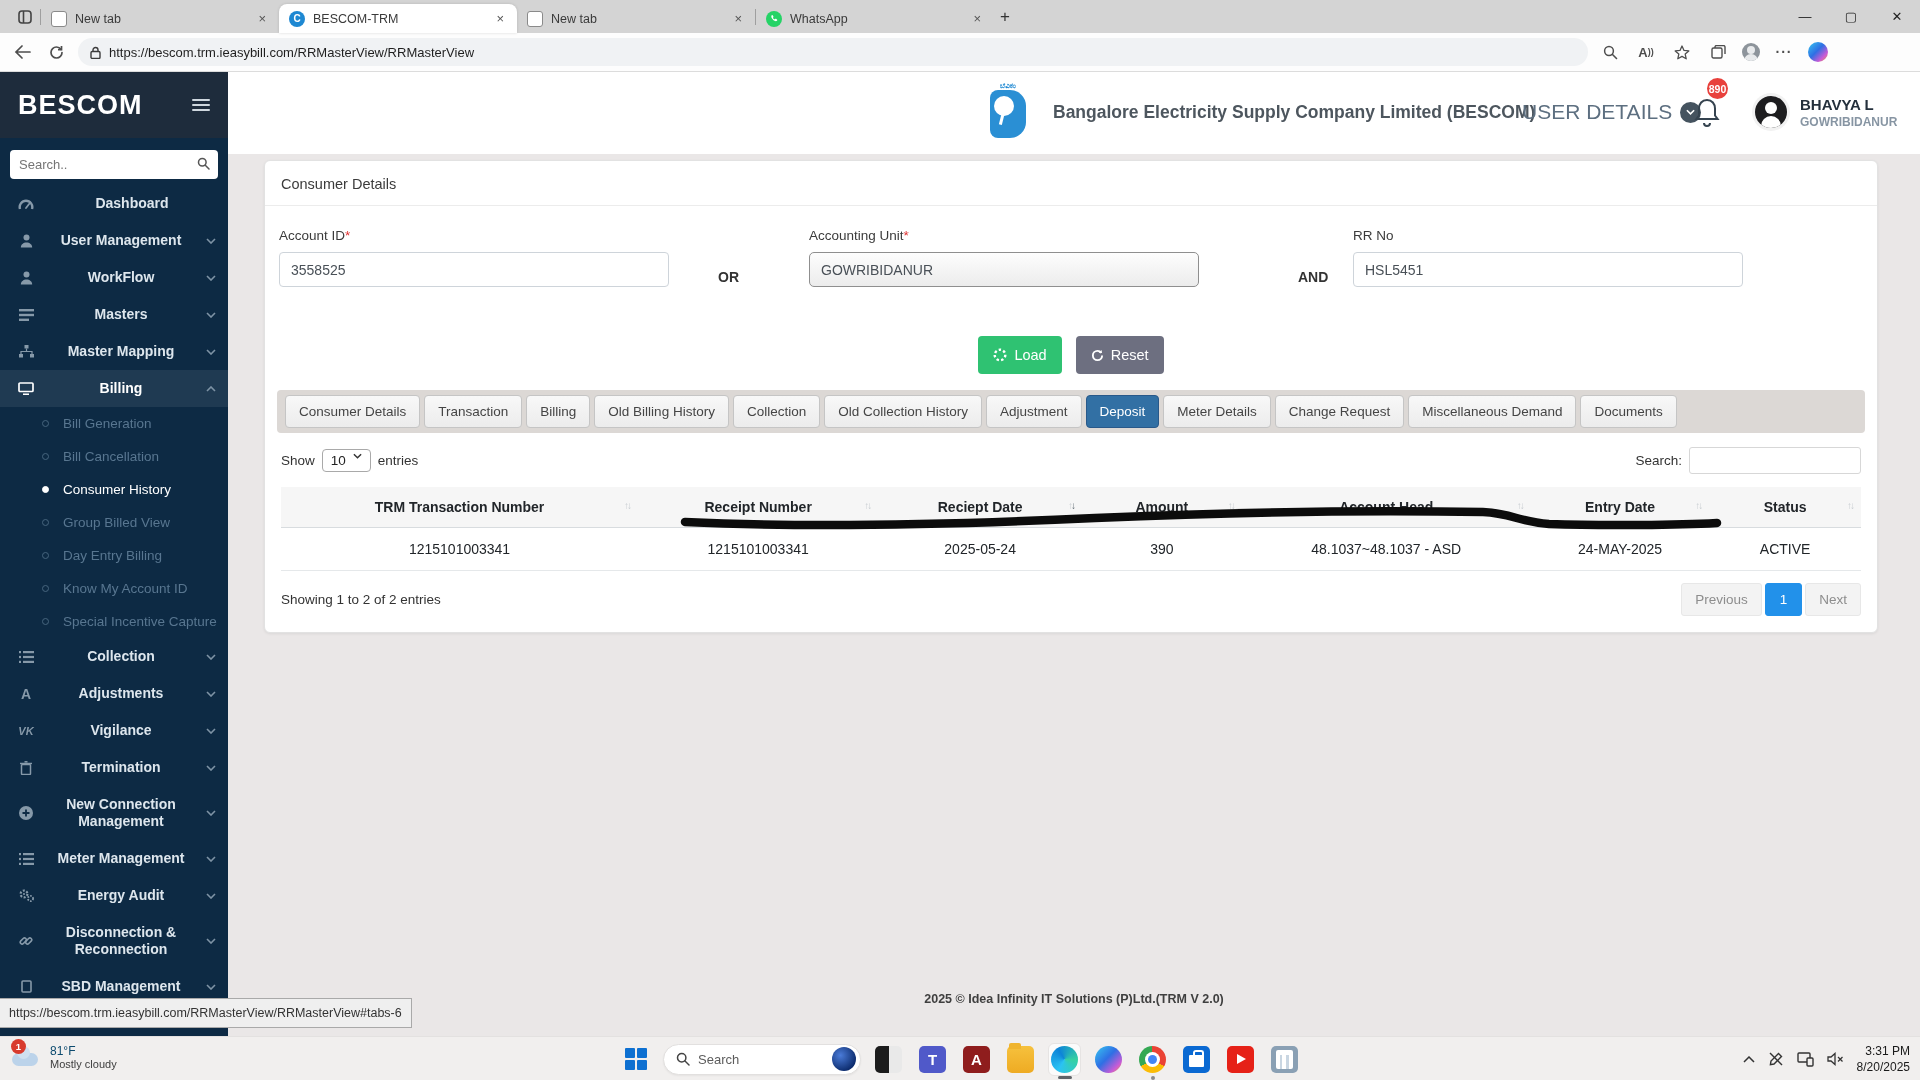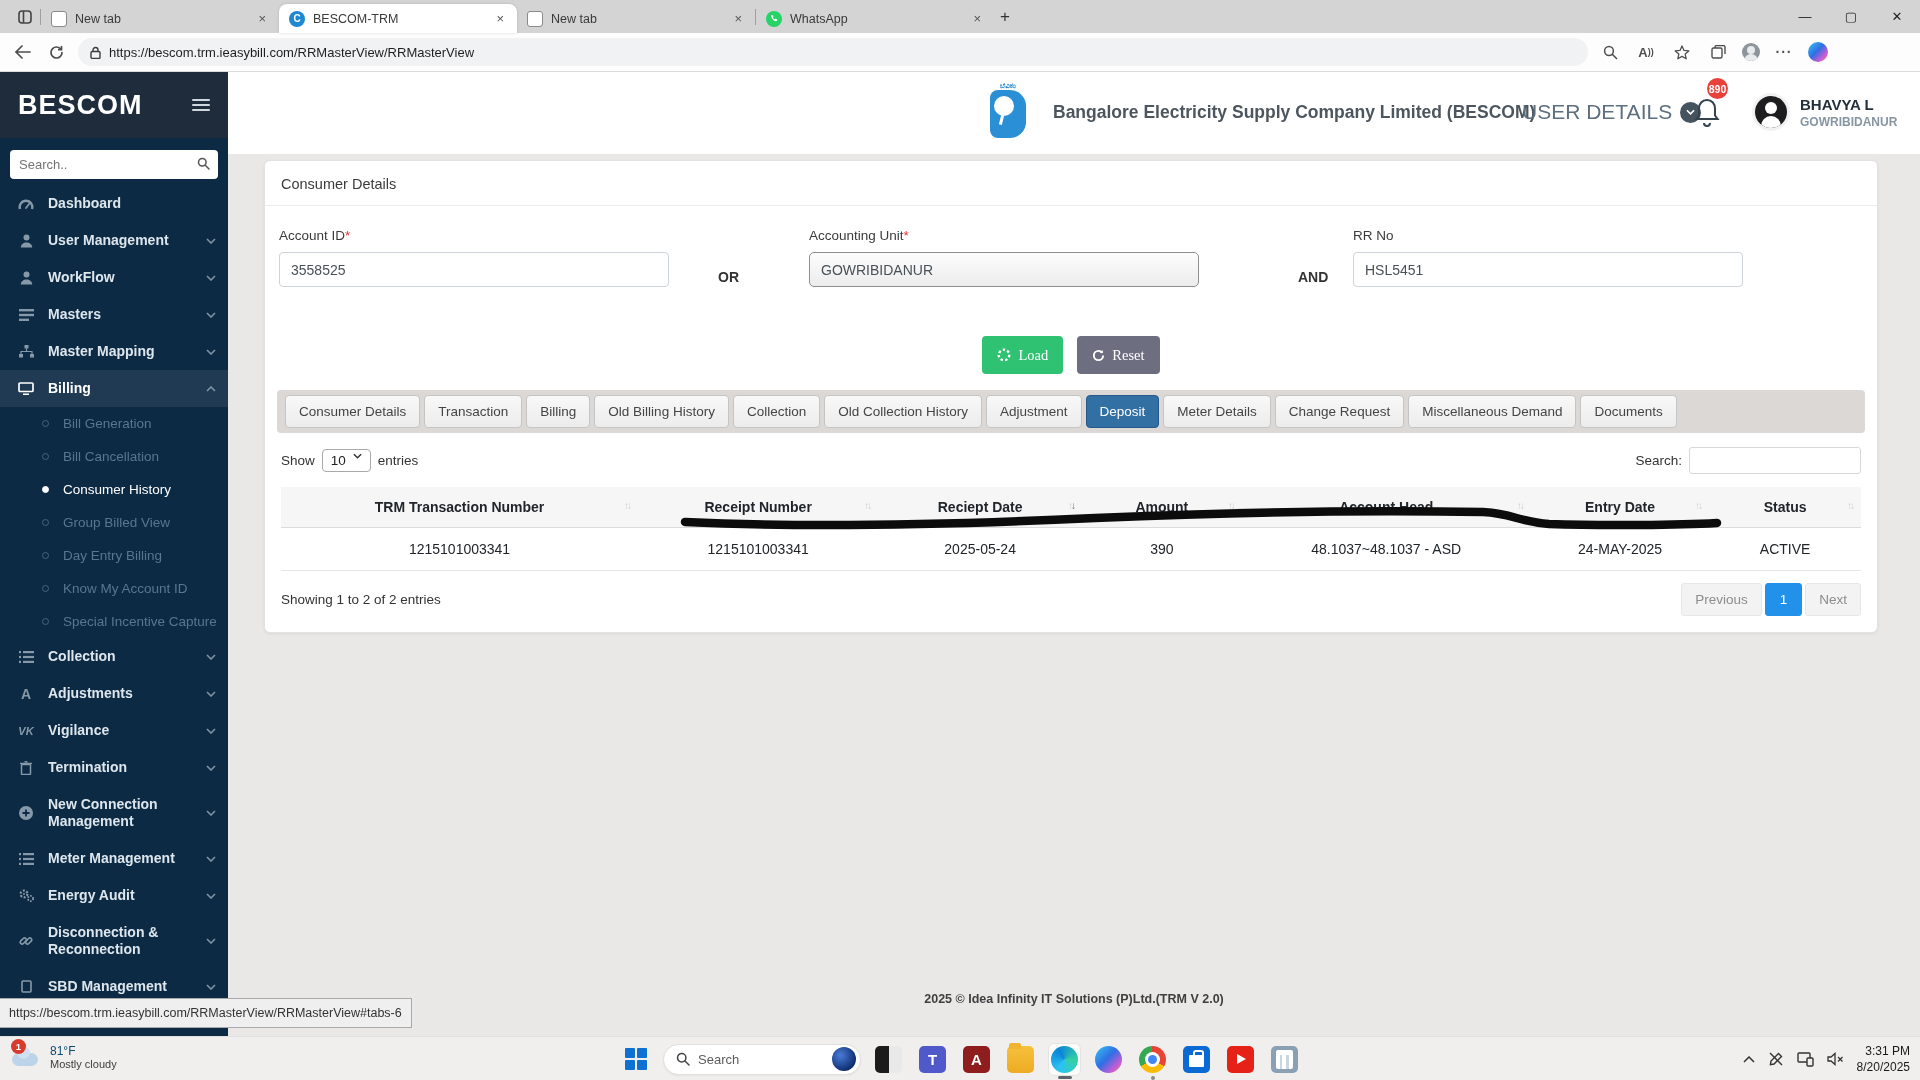--- a/index.html
+++ b/index.html
@@ -36,21 +36,21 @@
   
   .sidebar { position:absolute; top:72px; left:0; width:228px; bottom:44px; background:#0d2a44; z-index:10; overflow:hidden; }
   .brand { height:66px; background:#1e2c3c; display:flex; align-items:center; justify-content:space-between; padding:0 18px; }
   .brand-text { color:#fff; font-size:27px; font-weight:bold; letter-spacing:1px; }
   .hamb { width:18px; }
   .hamb div { height:2px; background:#cfd8df; margin:3px 0; border-radius:1px; }
   .sb-search { margin:12px 10px 6px 10px; position:relative; }
   .sb-search input { width:100%; height:29px; border:none; border-radius:4px; padding:0 28px 0 9px; font-size:13px; color:#333; outline:none; font-family:inherit; }
   .sb-search .sic { position:absolute; right:8px; top:7px; color:#555; }
   .nav { margin-top:6px; }
-  .nav-item { display:flex; align-items:center; min-height:37px; padding:0 12px 0 16px; color:#dde6ed; font-size:14px; font-weight:bold; gap:12px; }
+  .nav-item { display:flex; align-items:center; min-height:37px; padding:0 12px 0 16px; color:#dde6ed; font-size:14px; font-weight:bold; gap:12px;text-align:center; }
   .nav-item.tall { min-height:54px; }
   .nav-item.active-parent { background:rgba(255,255,255,.08); }
   .nico { width:20px; color:#8699a9; display:flex; justify-content:center; flex:none; font-size:11px; font-weight:bold; }
   .nlabel { flex:1; line-height:1.25; }
   .nchev { color:#7e93a5; flex:none; }
   .sub-item { display:flex; align-items:center; min-height:33px; padding-left:42px; gap:14px; color:#587690; font-size:13.5px; }
   .sub-item .dot { width:7px; height:7px; border-radius:50%; border:1.5px solid #46657e; flex:none; }
   .sub-item.active { color:#fff; }
   .sub-item.active .dot { background:#fff; border-color:#fff; }
 
@@ -81,21 +81,21 @@
   .form-area { position:relative; height:128px; }
   .fgroup { position:absolute; width:390px; }
   .fgroup label { display:block; font-size:13.5px; color:#3b3b3b; margin-bottom:9px; }
   .req { color:#e03131; }
   .fgroup input { width:100%; height:35px; border:1px solid #ced4da; border-radius:4px; padding:0 11px; font-size:14px; color:#495057; font-family:inherit; outline:none; }
   .fgroup input.dis { border:1px solid #8f8f8f; background:linear-gradient(180deg,#fdfdfd,#ececec); border-radius:5px; }
   .g1 { left:14px; top:22px; } .g2 { left:544px; top:22px; } .g3 { left:1088px; top:22px; }
   .conj { position:absolute; top:63px; font-size:14px; font-weight:bold; color:#333; }
   .or { left:453px; } .and { left:1033px; }
   .btnrow { display:flex; justify-content:center; gap:14px; margin-top:2px; }
-  .btn { display:flex; align-items:center; gap:7px; height:38px; padding:0 15px; border-radius:4px; color:#fff; font-size:14.5px; border:none; font-family:Liberation Serif, serif; }
+  .btn { display:flex; align-items:center; gap:7px; height:38px; padding:0 15px; border-radius:4px; color:#fff; font-size:14.5px; border:none; font-family:Liberation Sans, sans-serif; }
   .btn-load { background:#2fc272; }
   .btn-reset { background:#6d6f80; }
 
   
   .tabbar { margin:16px 12px 0; background:#dcd8d5; border-radius:4px; padding:5px 4px; display:flex; flex-wrap:nowrap; }
   .itab { margin-left:4px; padding:8px 13px; background:linear-gradient(180deg,#f8f8f8,#ececec); border:1px solid #c5c5c5; border-radius:4px; font-size:13.5px; color:#454545; white-space:nowrap; }
   .itab.active { background:#3270a4; border-color:#29598a; color:#fff; }
 
   
   .tbl-wrap { padding:14px 16px 0; }

